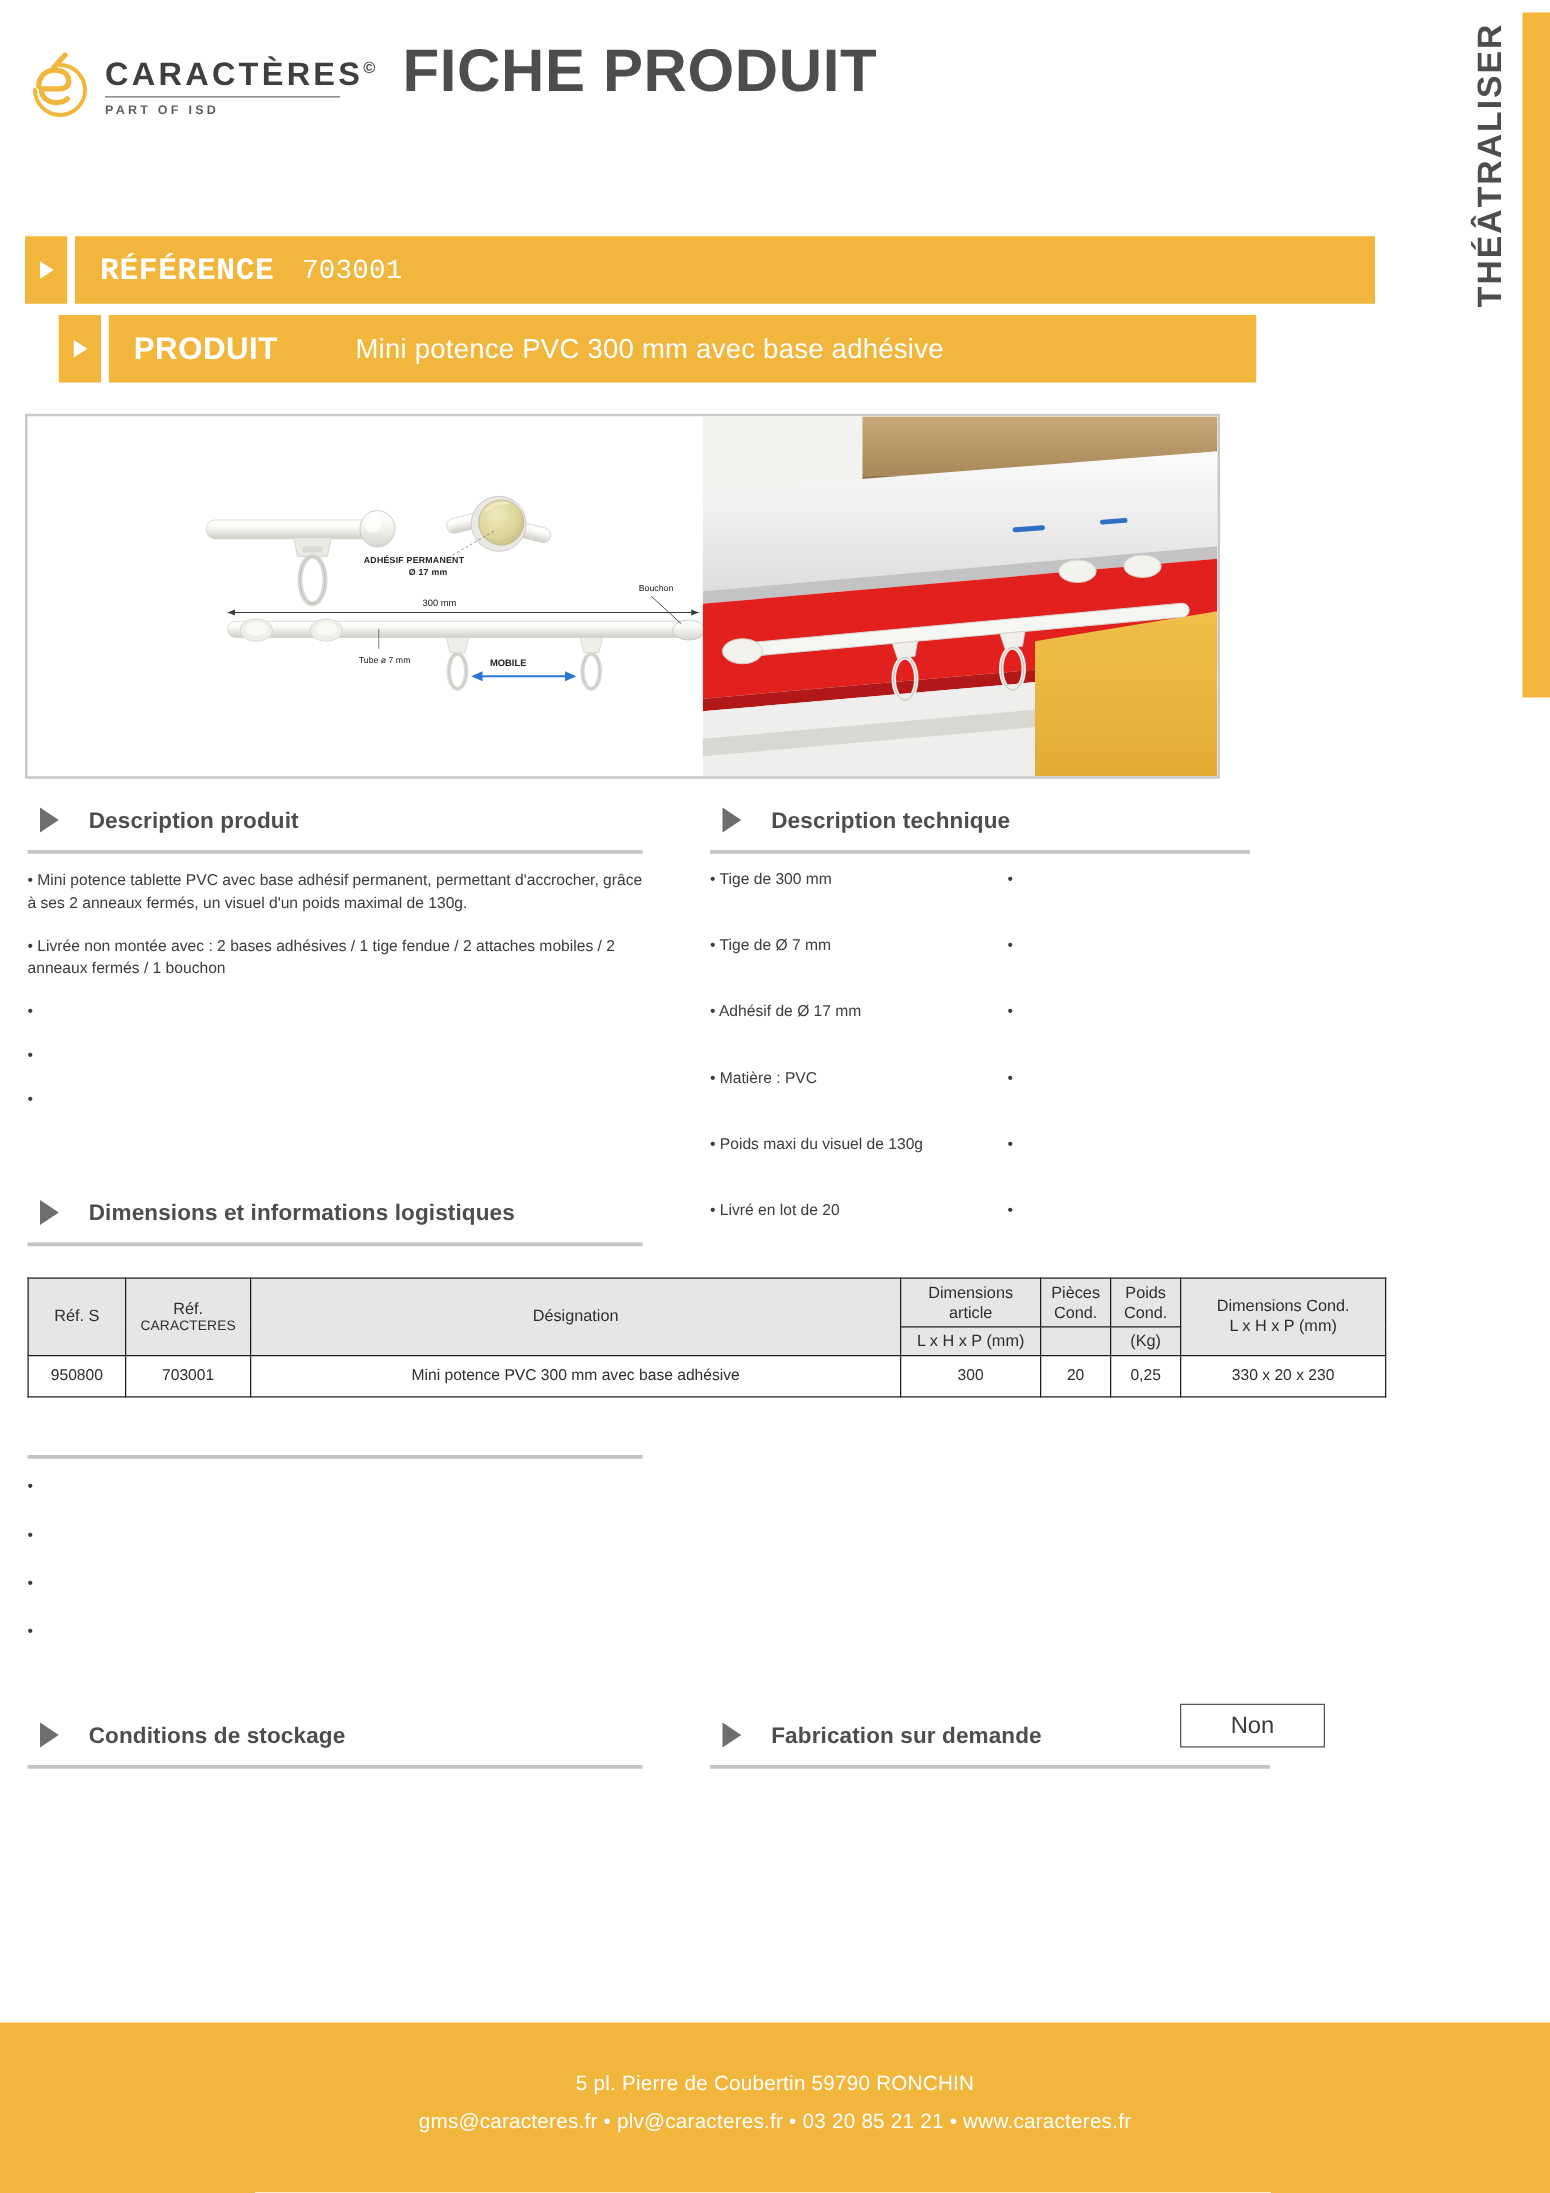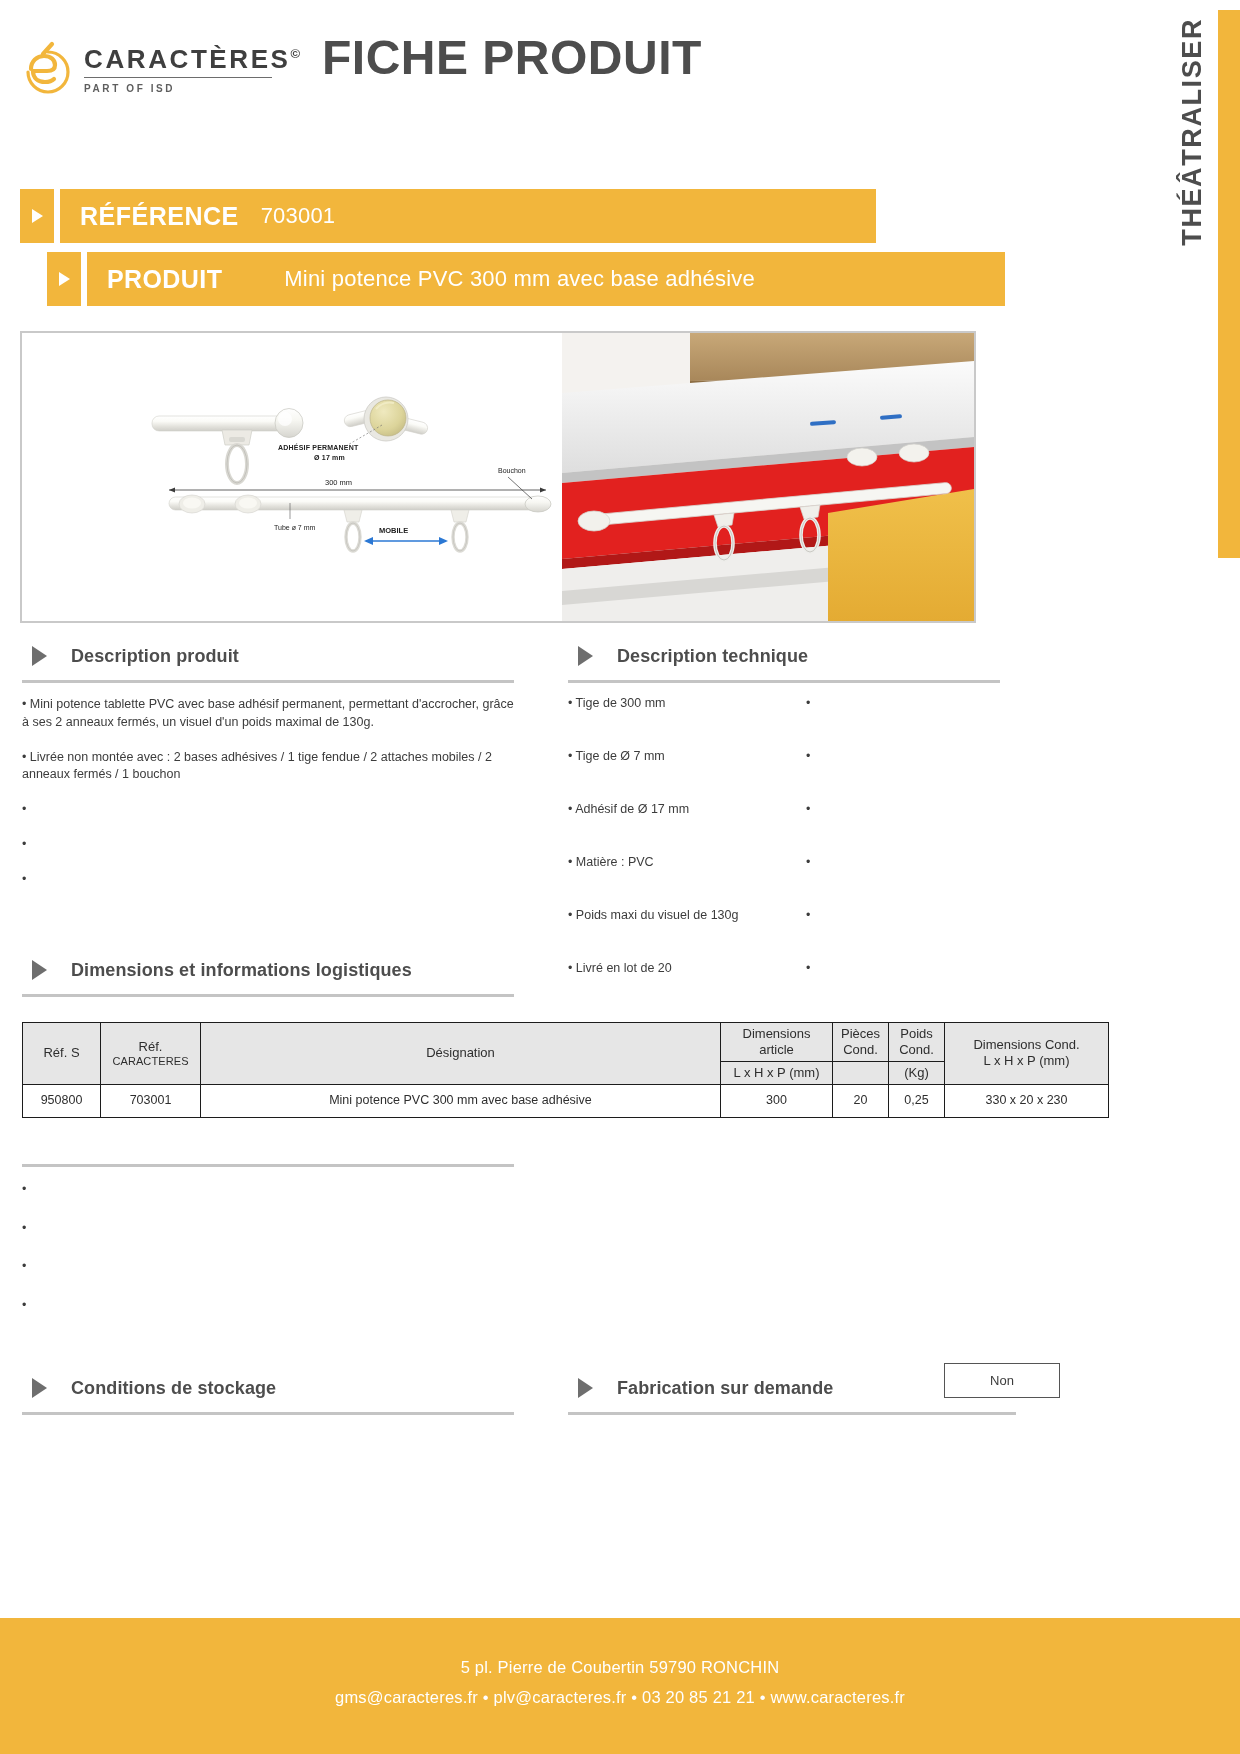--- a/index.html
+++ b/index.html
@@ -122,21 +122,21 @@
   }
 
   
   .band {
     position: absolute;
     left: 20px;
     height: 54px;
     display: flex;
     align-items: stretch;
   }
-  .band-ref  { top: 189px; width: 856px; }
+  .band-ref  { top: 189px; width: 1080px; font-family: Liberation Mono, monospace; }
   .band-prod { top: 252px; width: 958px; margin-left: 27px; }
   .band-arrow {
     width: 34px;
     background: #f2b63c;
     display: flex;
     align-items: center;
     justify-content: center;
     flex: none;
   }
   .band-arrow .tri {
@@ -174,21 +174,21 @@
     left: 20px; top: 331px;
     width: 956px;
     height: 292px;
     border: 2px solid #c9c9c9;
     background: #ffffff;
     box-sizing: border-box;
     overflow: hidden;
   }
   .diagram {
     position: absolute;
-    left: 0; top: 0;
+    left: 13px; top: 0;
     width: 530px;
     height: 288px;
     padding-left: 24px;
   }
   .photo {
     position: absolute;
     right: 0; top: 0;
     width: 412px;
     height: 288px;
     overflow: hidden;
@@ -301,21 +301,21 @@
   .nonbox {
     position: absolute;
     right: 0; top: -10px;
     width: 114px;
     height: 33px;
     border: 1px solid #555;
     background: #ffffff;
     display: flex;
     align-items: center;
     justify-content: center;
-    font-size: 13px;
+    font-size: 19px;
     color: #3c3c3c;
   }
 
   
   .footer {
     position: absolute;
     left: 0; bottom: 0;
     width: 1240px;
     height: 136px;
     background: #f2b63c;

